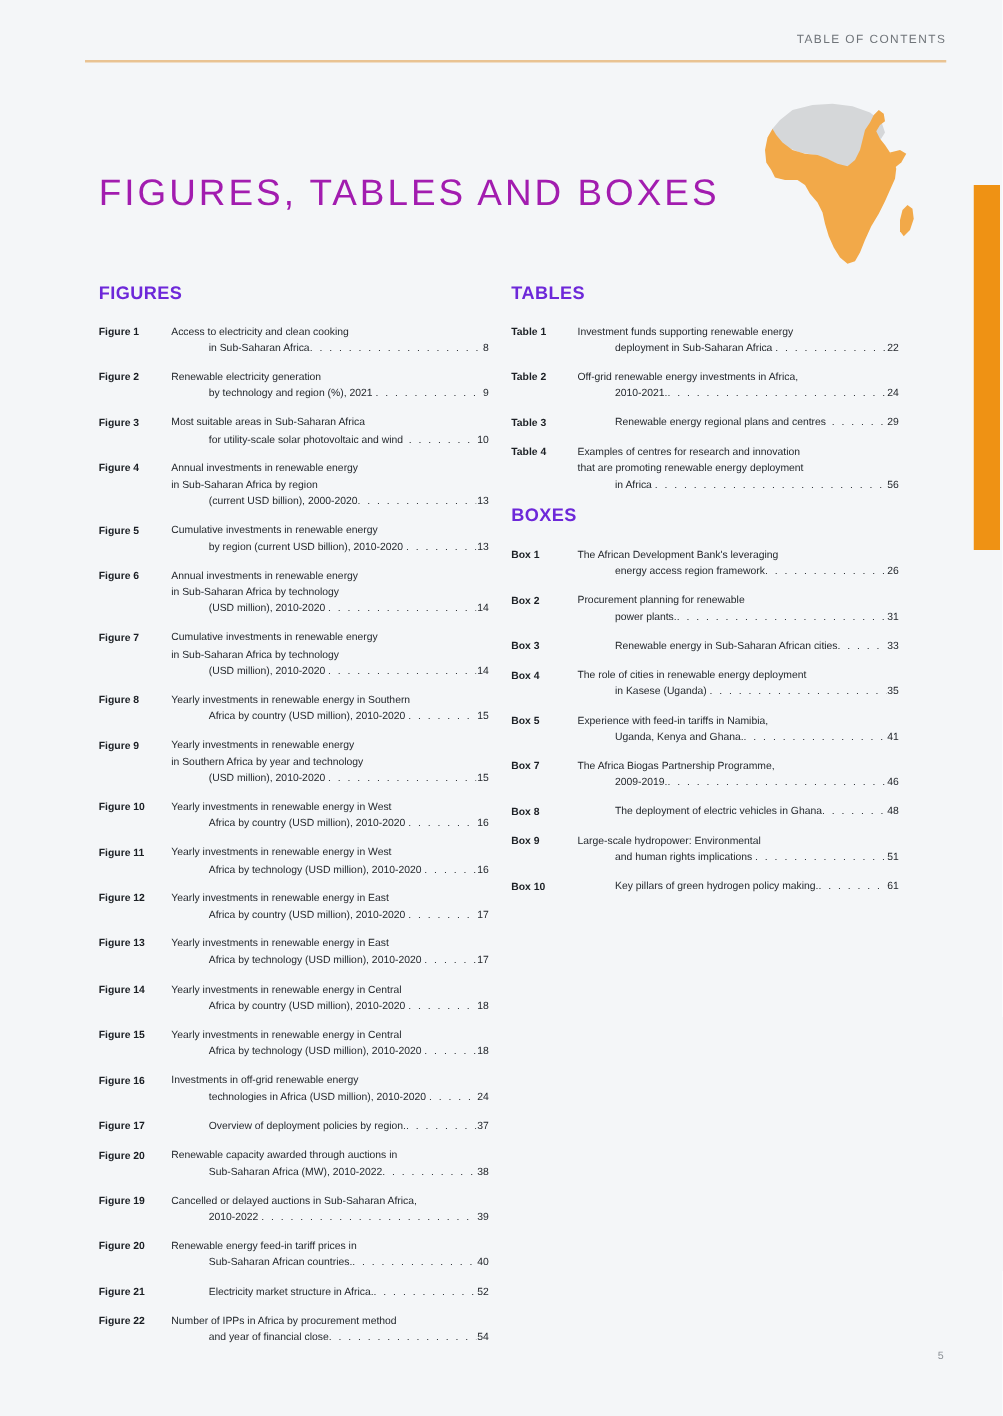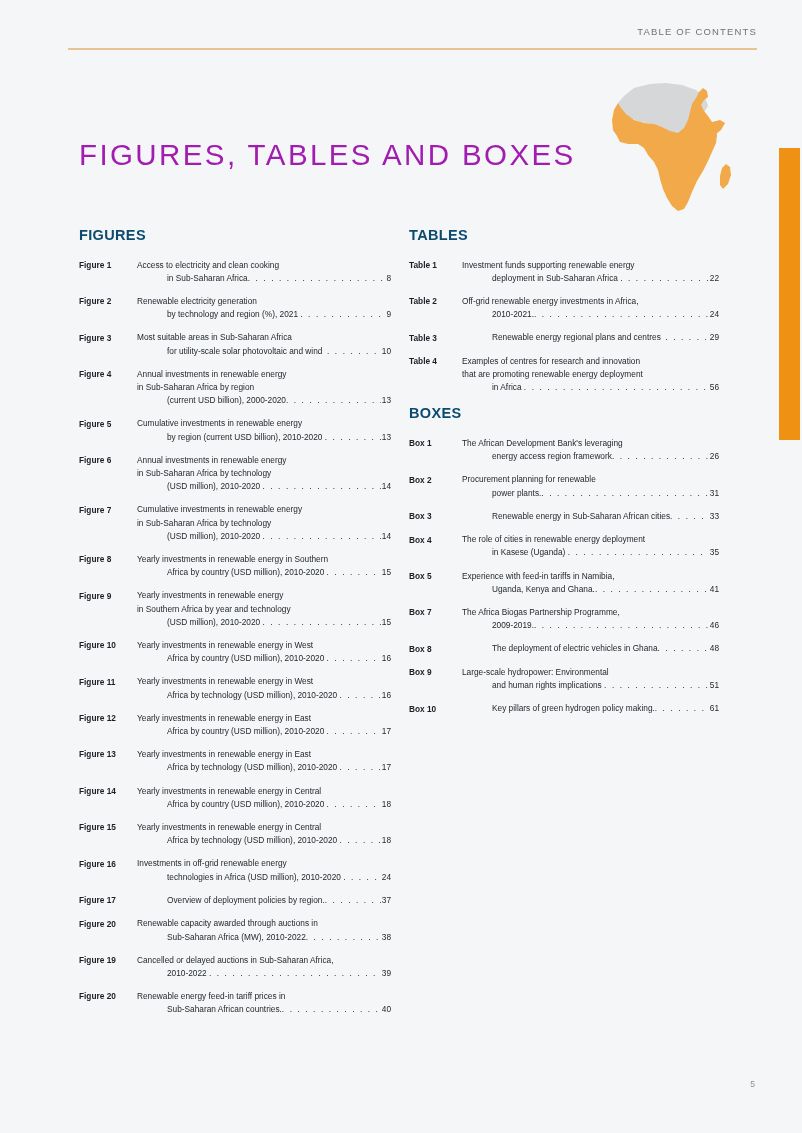--- a/index.html
+++ b/index.html
@@ -75,21 +75,21 @@
     position: absolute;
     top: 228px;
   }
   .col-left  { left: 79px;  width: 312px; }
   .col-right { left: 409px; width: 310px; }
 
   .section-heading {
     font-size: 14.5px;
     font-weight: 600;
     letter-spacing: 0.35px;
-    color: #0c4a6e;
+    color: #6d28d9;
     margin: 0 0 16px 0;
     line-height: 1;
   }
   .section-heading.spaced-above { margin-top: 12px; }
 
   
   .entry {
     display: flex;
     align-items: flex-start;
     margin-bottom: 10px;
@@ -398,20 +398,41 @@
         <div class="entry-label">Figure 20</div>
         <div class="entry-body">
           <span class="entry-line">Renewable energy feed-in tariff prices in</span>
           <span class="entry-line leader-line">
             <span class="leader-text">Sub-Saharan African countries.</span>
             <span class="leader-dots"></span>
             <span class="leader-page">40</span>
           </span>
         </div>
       </div>
+      <div class="entry">
+        <div class="entry-label">Figure 21</div>
+        <div class="entry-body">
+          <span class="entry-line leader-line">
+            <span class="leader-text">Electricity market structure in Africa.</span>
+            <span class="leader-dots"></span>
+            <span class="leader-page">52</span>
+          </span>
+        </div>
+      </div>
+      <div class="entry">
+        <div class="entry-label">Figure 22</div>
+        <div class="entry-body">
+          <span class="entry-line">Number of IPPs in Africa by procurement method</span>
+          <span class="entry-line leader-line">
+            <span class="leader-text">and year of financial close</span>
+            <span class="leader-dots"></span>
+            <span class="leader-page">54</span>
+          </span>
+        </div>
+      </div>
     </div>
   <div class="col col-right">
       <div class="section-heading">TABLES</div>
       <div class="entry">
         <div class="entry-label">Table 1</div>
         <div class="entry-body">
           <span class="entry-line">Investment funds supporting renewable energy</span>
           <span class="entry-line leader-line">
             <span class="leader-text">deployment in Sub-Saharan Africa </span>
             <span class="leader-dots"></span>

